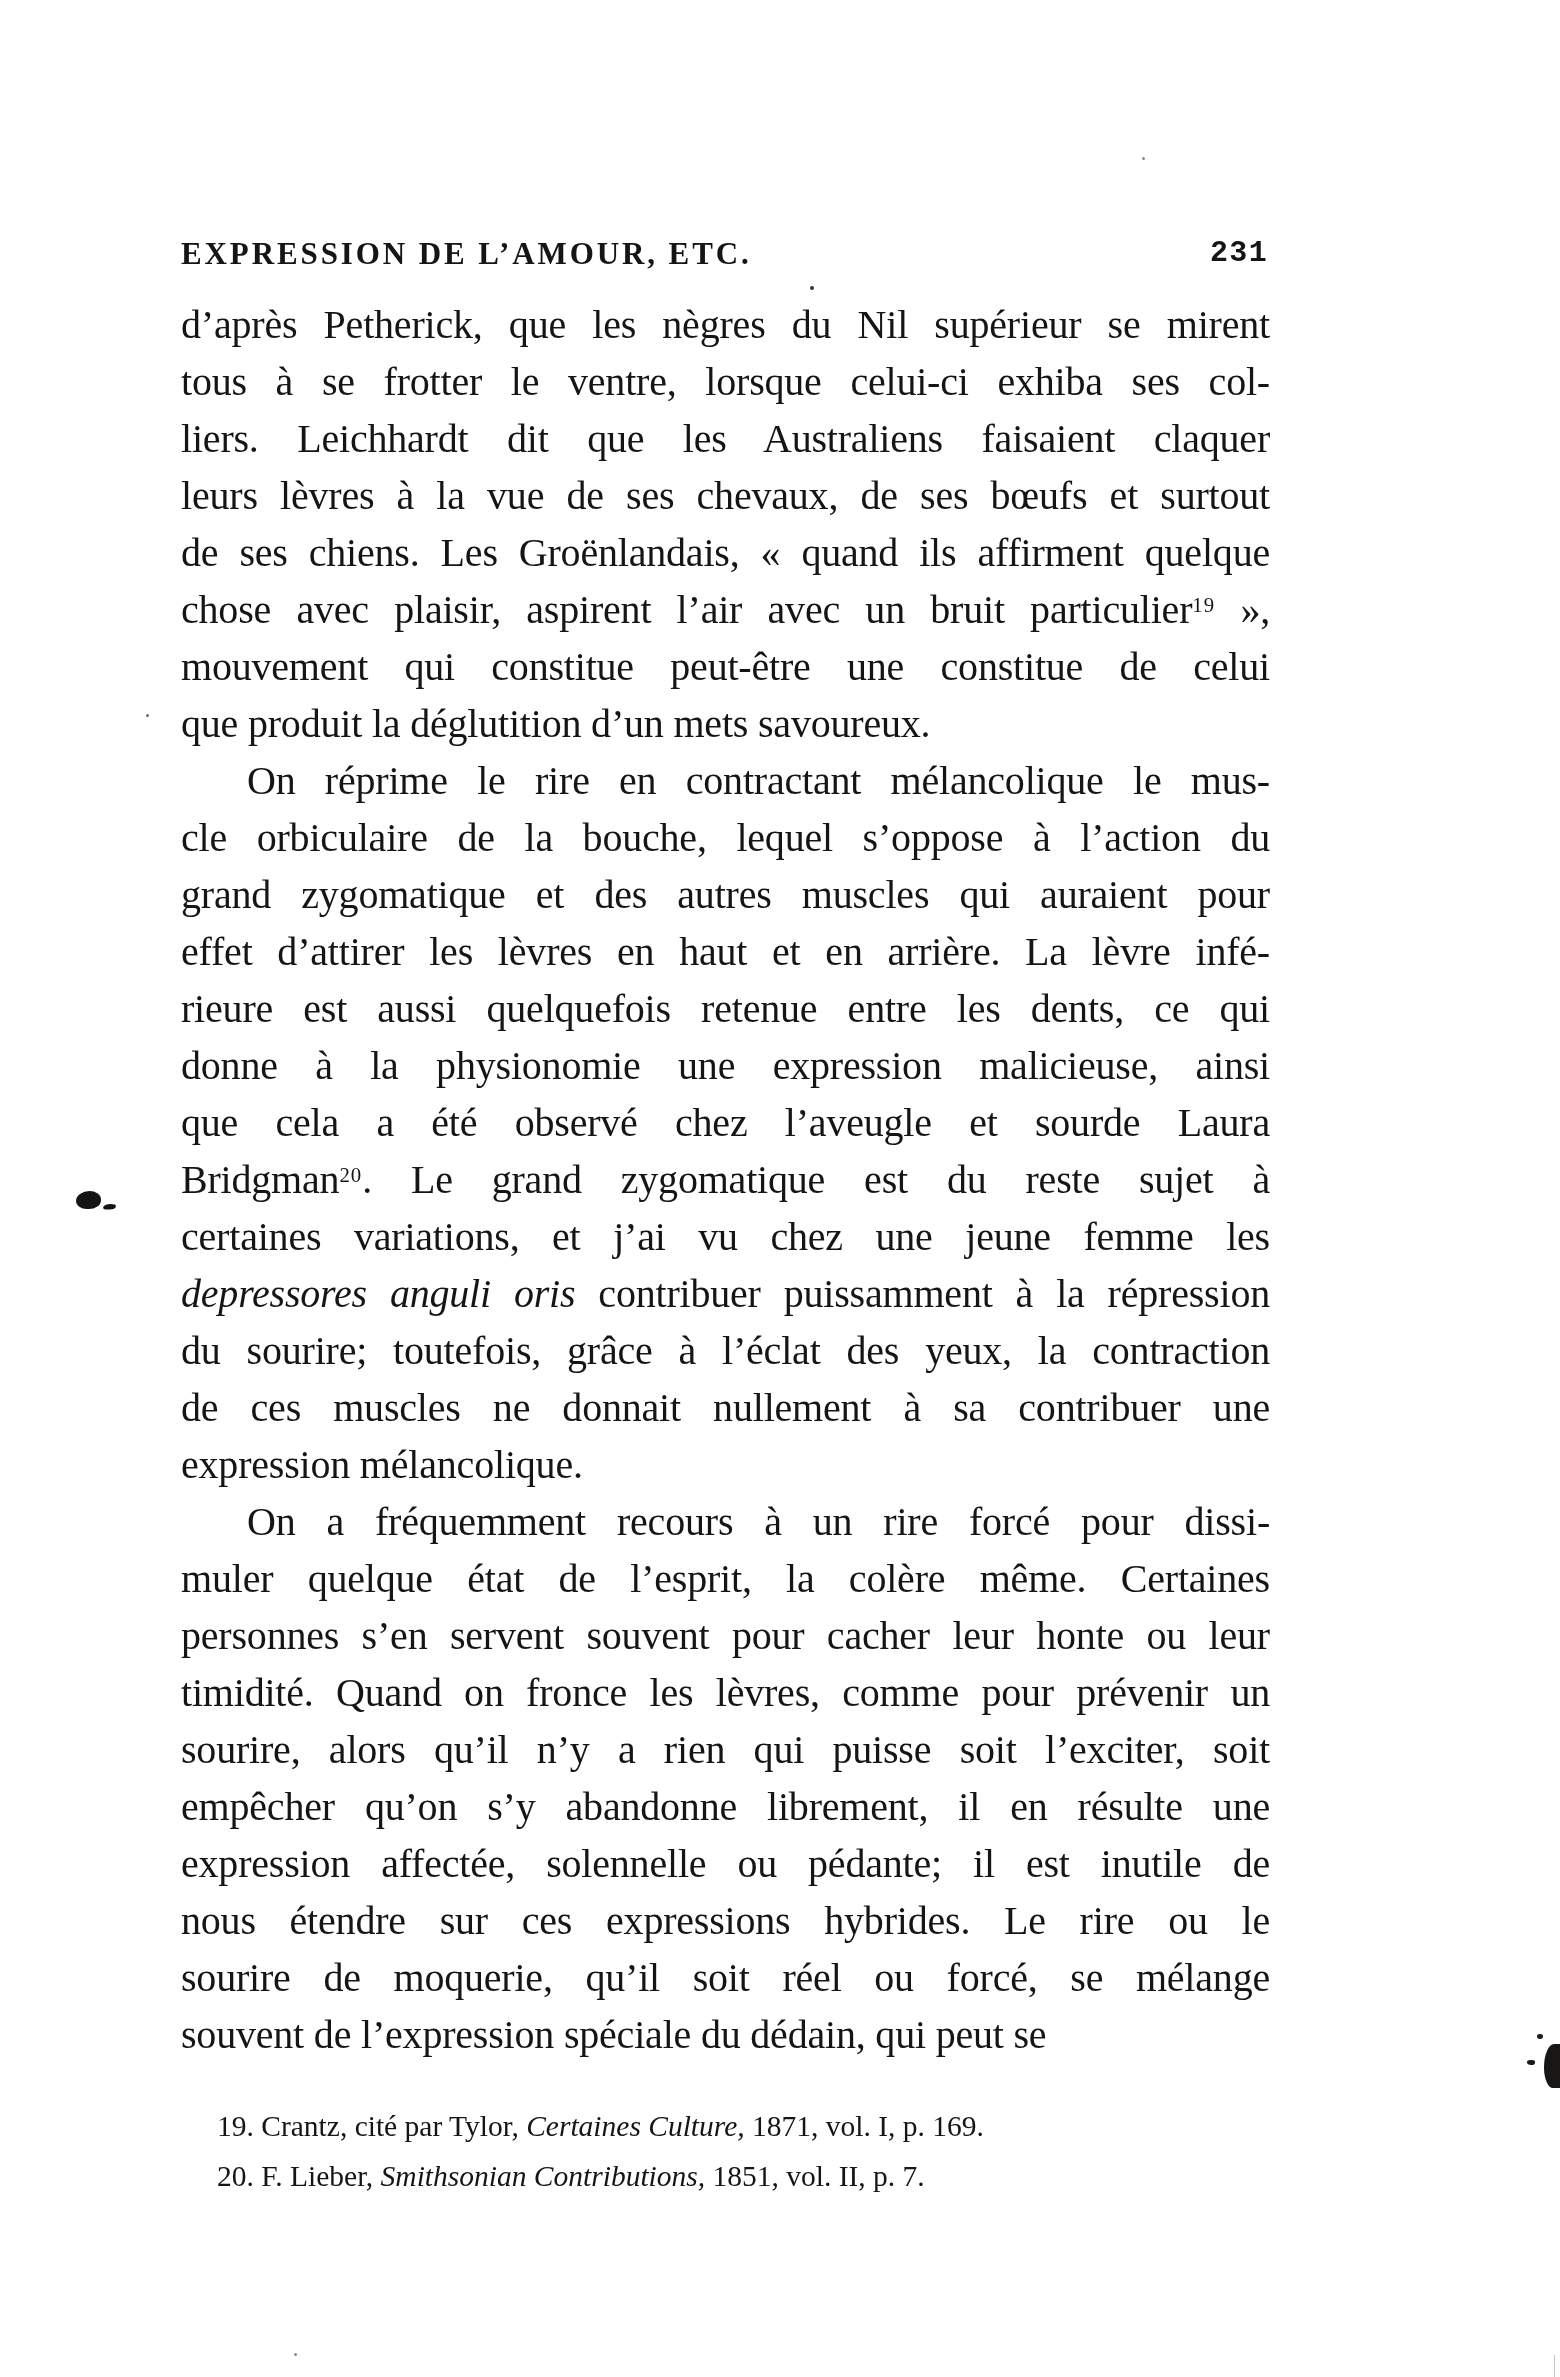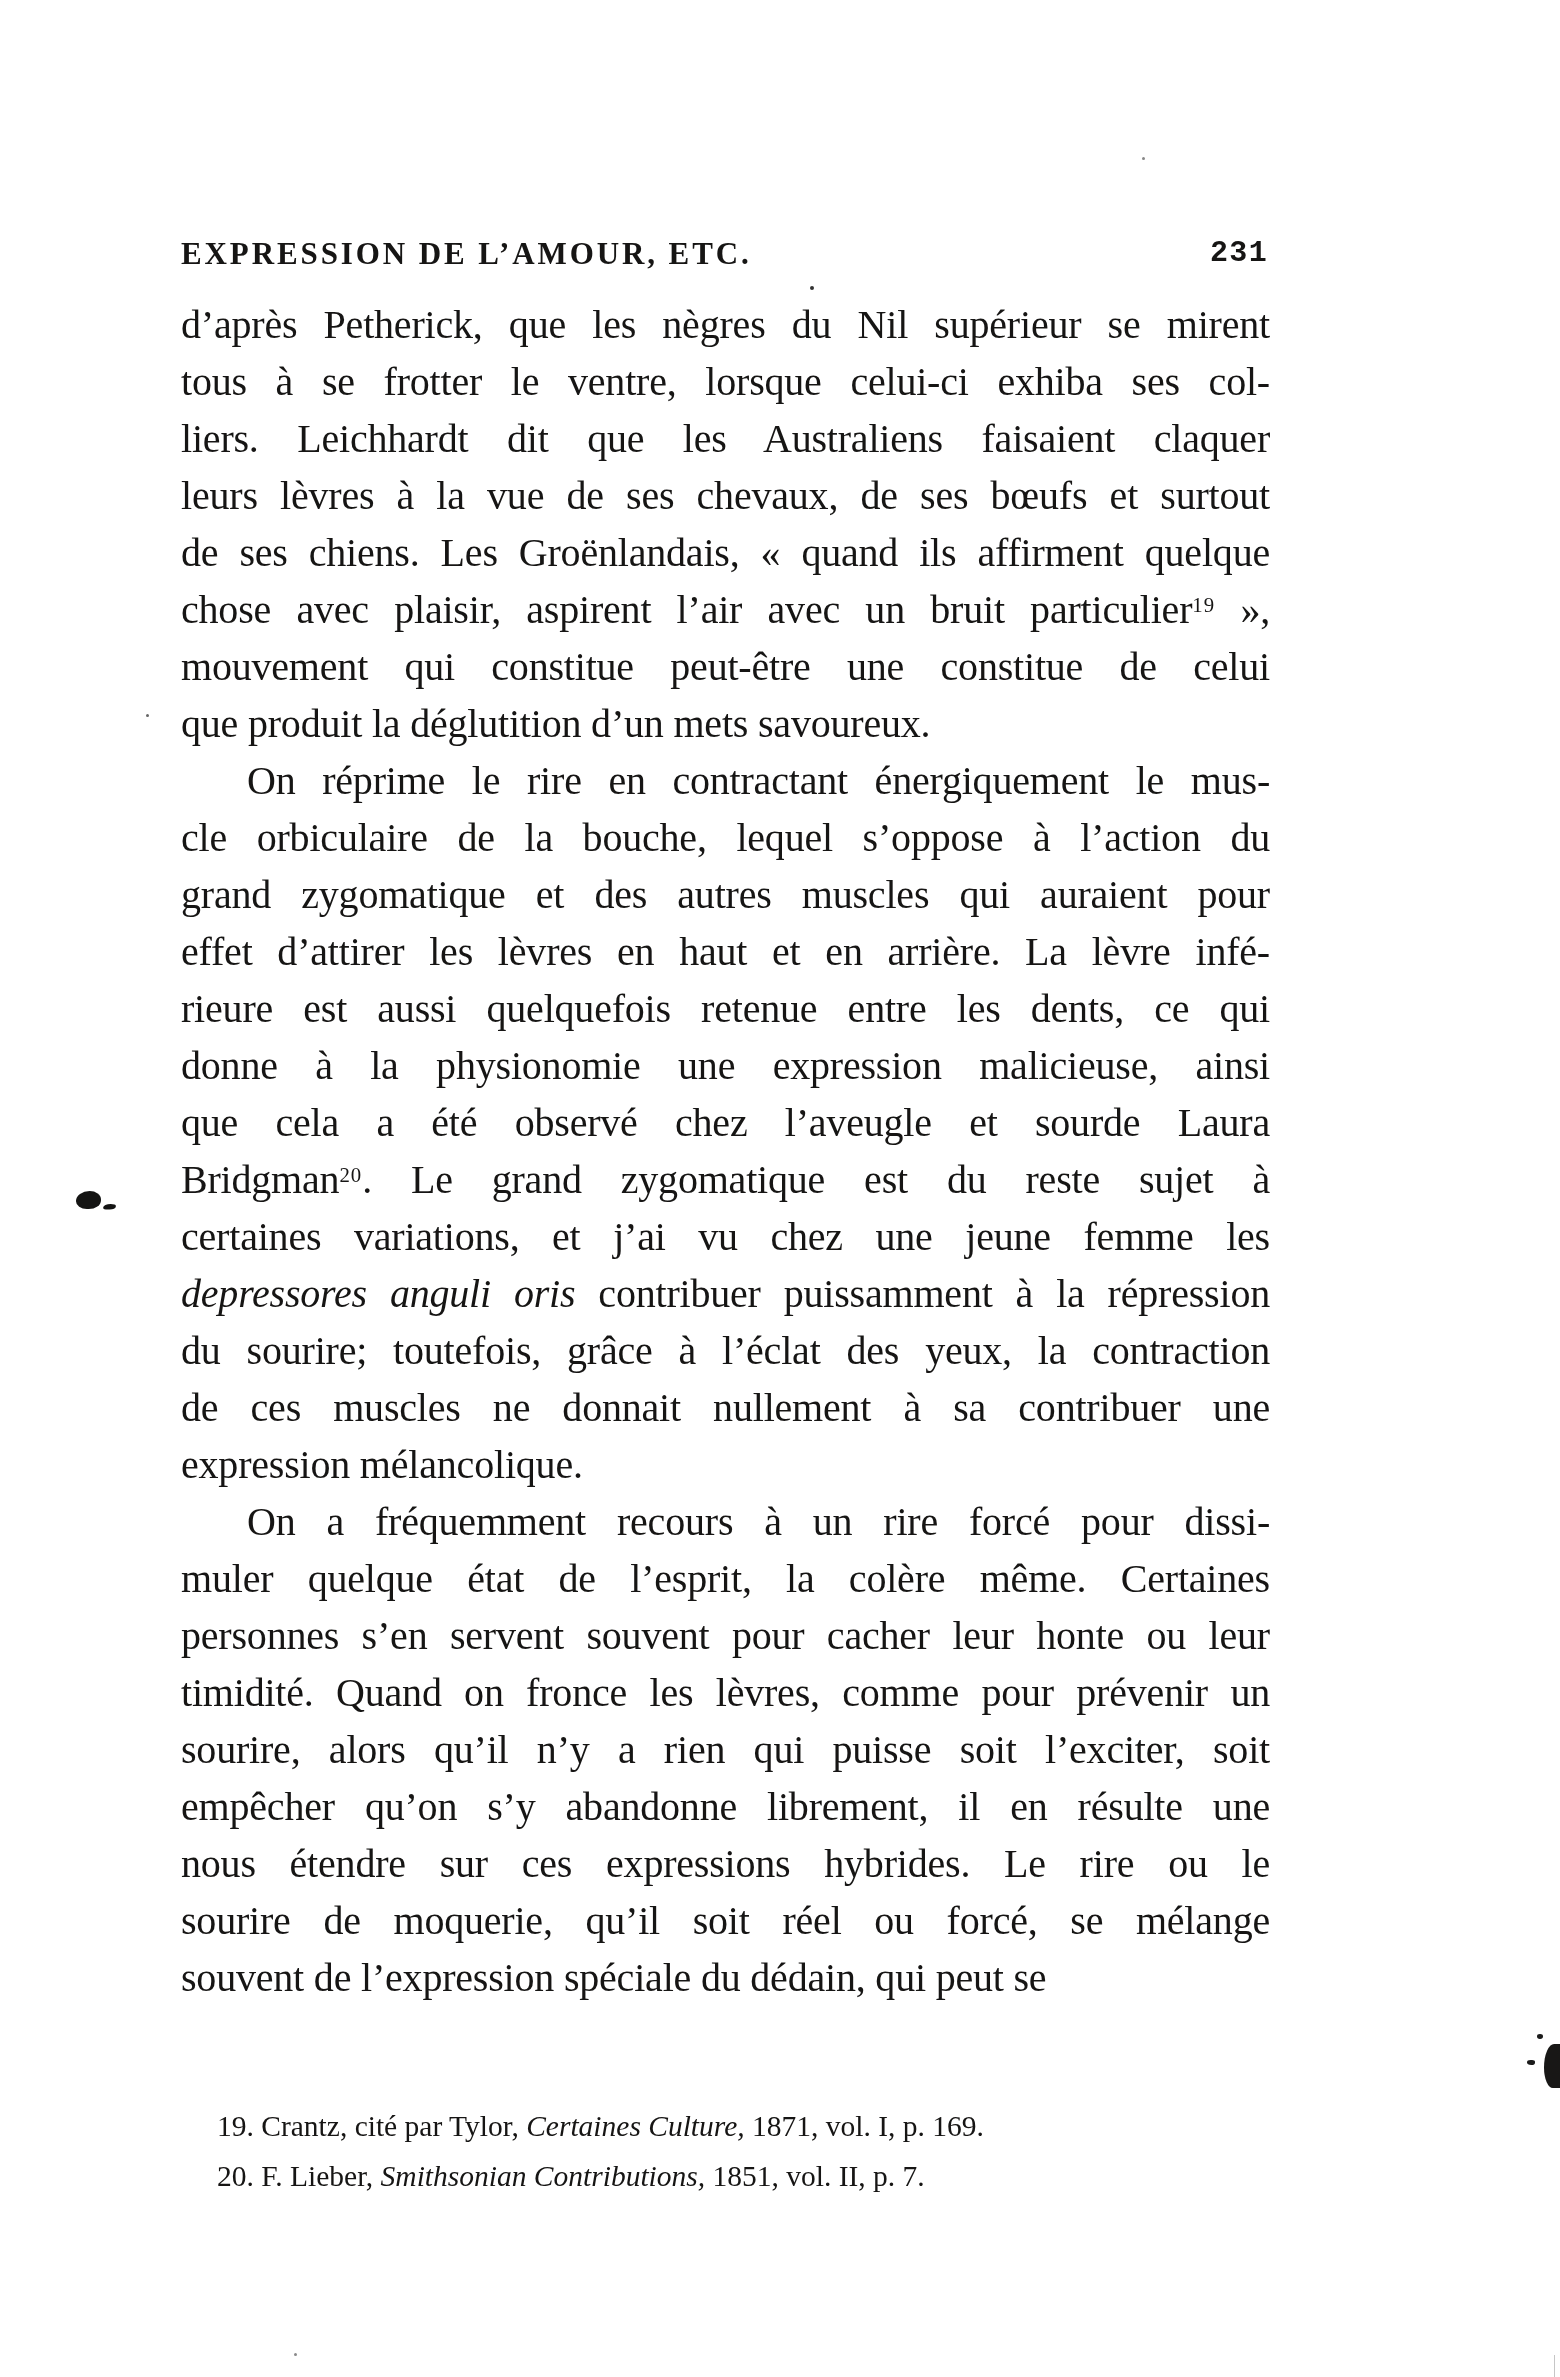--- a/index.html
+++ b/index.html
@@ -107,41 +107,42 @@
         <div class="line"><span>d’après Petherick, que les nègres du Nil supérieur se mirent</span></div>
         <div class="line"><span>tous à se frotter le ventre, lorsque celui-ci exhiba ses col-</span></div>
         <div class="line"><span>liers. Leichhardt dit que les Australiens faisaient claquer</span></div>
         <div class="line"><span>leurs lèvres à la vue de ses chevaux, de ses bœufs et surtout</span></div>
         <div class="line"><span>de ses chiens. Les Groënlandais, « quand ils affirment quelque</span></div>
         <div class="line"><span>chose avec plaisir, aspirent l’air avec un bruit particulier</span><span class="sup">19</span><span> »,</span></div>
         <div class="line"><span>mouvement qui constitue peut-être une constitue de celui</span></div>
         <div class="line last"><span>que produit la déglutition d’un mets savoureux.</span></div>
       </div>
       <div class="para indent">
-        <div class="line"><span>On réprime le rire en contractant énergiquement le mus-</span></div>
+        <div class="line"><span>On réprime le rire en contractant mélancolique le mus-</span></div>
         <div class="line"><span>cle orbiculaire de la bouche, lequel s’oppose à l’action du</span></div>
         <div class="line"><span>grand zygomatique et des autres muscles qui auraient pour</span></div>
         <div class="line"><span>effet d’attirer les lèvres en haut et en arrière. La lèvre infé-</span></div>
         <div class="line"><span>rieure est aussi quelquefois retenue entre les dents, ce qui</span></div>
         <div class="line"><span>donne à la physionomie une expression malicieuse, ainsi</span></div>
         <div class="line"><span>que cela a été observé chez l’aveugle et sourde Laura</span></div>
         <div class="line"><span>Bridgman</span><span class="sup">20</span><span>. Le grand zygomatique est du reste sujet à</span></div>
         <div class="line"><span>certaines variations, et j’ai vu chez une jeune femme les</span></div>
         <div class="line"><span class="it">depressores anguli oris</span><span> contribuer puissamment à la répression</span></div>
         <div class="line"><span>du sourire; toutefois, grâce à l’éclat des yeux, la contraction</span></div>
         <div class="line"><span>de ces muscles ne donnait nullement à sa contribuer une</span></div>
         <div class="line last"><span>expression mélancolique.</span></div>
       </div>
       <div class="para indent">
         <div class="line"><span>On a fréquemment recours à un rire forcé pour dissi-</span></div>
         <div class="line"><span>muler quelque état de l’esprit, la colère même. Certaines</span></div>
         <div class="line"><span>personnes s’en servent souvent pour cacher leur honte ou leur</span></div>
         <div class="line"><span>timidité. Quand on fronce les lèvres, comme pour prévenir un</span></div>
         <div class="line"><span>sourire, alors qu’il n’y a rien qui puisse soit l’exciter, soit</span></div>
         <div class="line"><span>empêcher qu’on s’y abandonne librement, il en résulte une</span></div>
+        <div class="line"><span>expression affectée, solennelle ou pédante; il est inutile de</span></div>
         <div class="line"><span>nous étendre sur ces expressions hybrides. Le rire ou le</span></div>
         <div class="line"><span>sourire de moquerie, qu’il soit réel ou forcé, se mélange</span></div>
         <div class="line last"><span>souvent de l’expression spéciale du dédain, qui peut se</span></div>
       </div>
     </div>
 
   <div class="footnotes">
       <div class="footnote"><span>19. Crantz, cité par Tylor, </span><span class="it">Certaines Culture,</span><span> 1871, vol. I, p. 169.</span></div>
       <div class="footnote"><span>20. F. Lieber, </span><span class="it">Smithsonian Contributions,</span><span> 1851, vol. II, p. 7.</span></div>
     </div>

